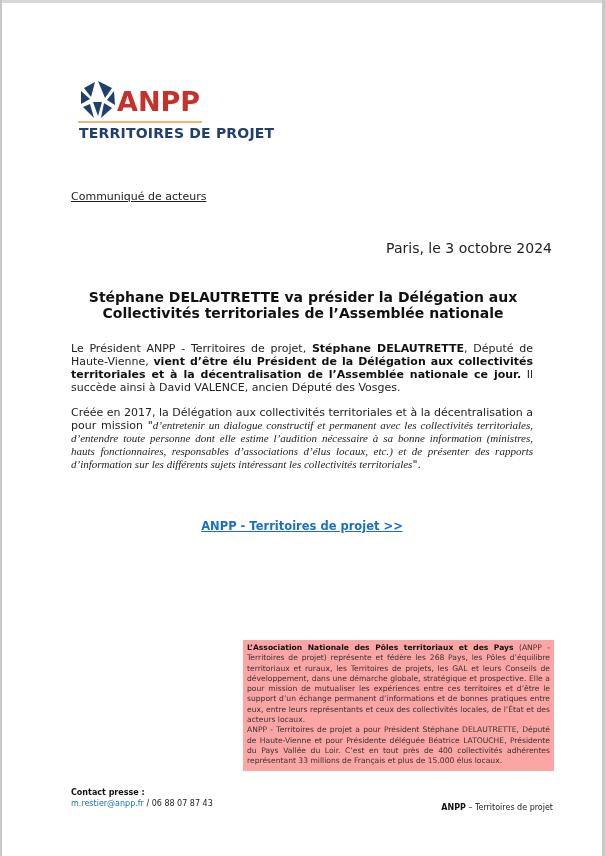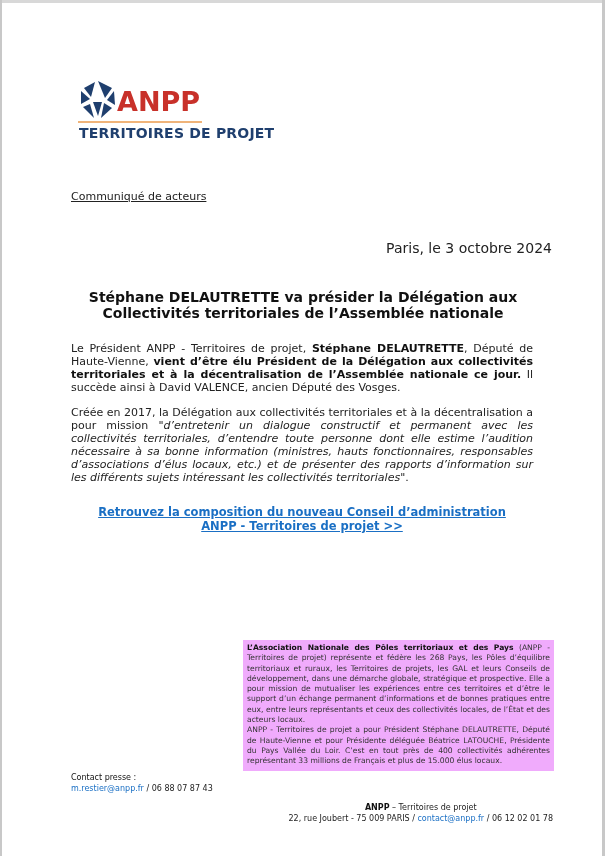--- a/index.html
+++ b/index.html
@@ -21,29 +21,29 @@
 
   .comm { position:absolute; left:71px; top:190px; font-size:11px; text-decoration:underline; color:#222; }
   .date { position:absolute; right:53px; top:240px; font-size:14px; color:#222; }
 
   .title { position:absolute; left:66px; width:474px; top:290px; text-align:center; font-weight:bold; font-size:14px; line-height:15.5px; color:#111; }
 
   .para { position:absolute; left:71px; width:462px; font-size:11px; line-height:13px; text-align:justify; color:#222; }
   .p1 { top:342px; }
   .p2 { top:406px; }
   .para b { font-weight:bold; color:#111; }
-  .para i { font-style:italic; }
+  .para i { font-style:italic;font-family:Liberation Serif, serif; }
 
   .cta { position:absolute; left:90px; width:424px; top:505px; text-align:center; font-weight:bold; font-size:11.5px; line-height:14px; color:#1a6fc4; text-decoration:underline; cursor:pointer; }
 
-  .assoc { position:absolute; left:243px; top:640px; width:303px; background:#f0abfc; padding:3px 4px 4px 4px; font-size:7.6px; line-height:10.3px; color:#333; text-align:justify; }
+  .assoc { position:absolute; left:243px; top:640px; width:303px; background:#fca5a5; padding:3px 4px 4px 4px; font-size:7.6px; line-height:10.3px; color:#333; text-align:justify; }
   .assoc b { font-weight:bold; color:#111; }
 
   .contact { position:absolute; left:71px; top:772px; font-size:8px; line-height:11px; color:#222; }
-  .contact .lbl { font-weight:normal; color:#111; }
+  .contact .lbl { font-weight:bold; color:#111;margin-top:15px; }
   .link-mail { color:#1a6fc4; cursor:pointer; }
 
   .footer { position:absolute; right:52px; top:802px; font-size:8px; line-height:11px; text-align:center; color:#222; }
   .footer b { font-weight:bold; color:#111; }
 </style>
 </head>
 <body>
 
 <div class="frame-top"></div>
 <div class="frame-left"></div>
@@ -69,27 +69,26 @@
 <div class="comm">Communiqué de acteurs</div>
 <div class="date">Paris, le 3 octobre 2024</div>
 
 <div class="title">Stéphane DELAUTRETTE va présider la Délégation aux Collectivités territoriales de l’Assemblée nationale</div>
 
 <div class="para p1"><span>Le Président ANPP - Territoires de projet, </span><b>Stéphane DELAUTRETTE</b><span>, Député de Haute-Vienne, </span><b>vient d’être élu Président de la Délégation aux collectivités territoriales et à la décentralisation de l’Assemblée nationale ce jour.</b><span> Il succède ainsi à David VALENCE, ancien Député des Vosges.</span></div>
 
 <div class="para p2"><span>Créée en 2017, la Délégation aux collectivités territoriales et à la décentralisation a pour mission "</span><i>d’entretenir un dialogue constructif et permanent avec les collectivités territoriales, d’entendre toute personne dont elle estime l’audition nécessaire à sa bonne information (ministres, hauts fonctionnaires, responsables d’associations d’élus locaux, etc.) et de présenter des rapports d’information sur les différents sujets intéressant les collectivités territoriales</i><span>".</span></div>
 
 <a class="cta">
-  <span>Retrouvez la composition du nouveau Conseil d’administration</span><br>
+  <br>
   <span>ANPP - Territoires de projet &gt;&gt;</span>
 </a>
 
 <div class="assoc"><b>L’Association Nationale des Pôles territoriaux et des Pays</b><span> (ANPP - Territoires de projet) représente et fédère les 268 Pays, les Pôles d’équilibre territoriaux et ruraux, les Territoires de projets, les GAL et leurs Conseils de développement, dans une démarche globale, stratégique et prospective. Elle a pour mission de mutualiser les expériences entre ces territoires et d’être le support d’un échange permanent d’informations et de bonnes pratiques entre eux, entre leurs représentants et ceux des collectivités locales, de l’État et des acteurs locaux.</span><br><span>ANPP - Territoires de projet a pour Président Stéphane DELAUTRETTE, Député de Haute-Vienne et pour Présidente déléguée Béatrice LATOUCHE, Présidente du Pays Vallée du Loir. C’est en tout près de 400 collectivités adhérentes représentant 33 millions de Français et plus de 15.000 élus locaux.</span></div>
 
 <div class="contact">
   <div class="lbl">Contact presse :</div>
   <div><a class="link-mail">m.restier@anpp.fr</a><span> / 06 88 07 87 43</span></div>
 </div>
 
 <div class="footer">
   <div><b>ANPP</b><span> – Territoires de projet</span></div>
-  <div><span>22, rue Joubert - 75 009 PARIS / </span><a class="link-mail">contact@anpp.fr</a><span> / 06 12 02 01 78</span></div>
 </div>
 
 </body></html>

